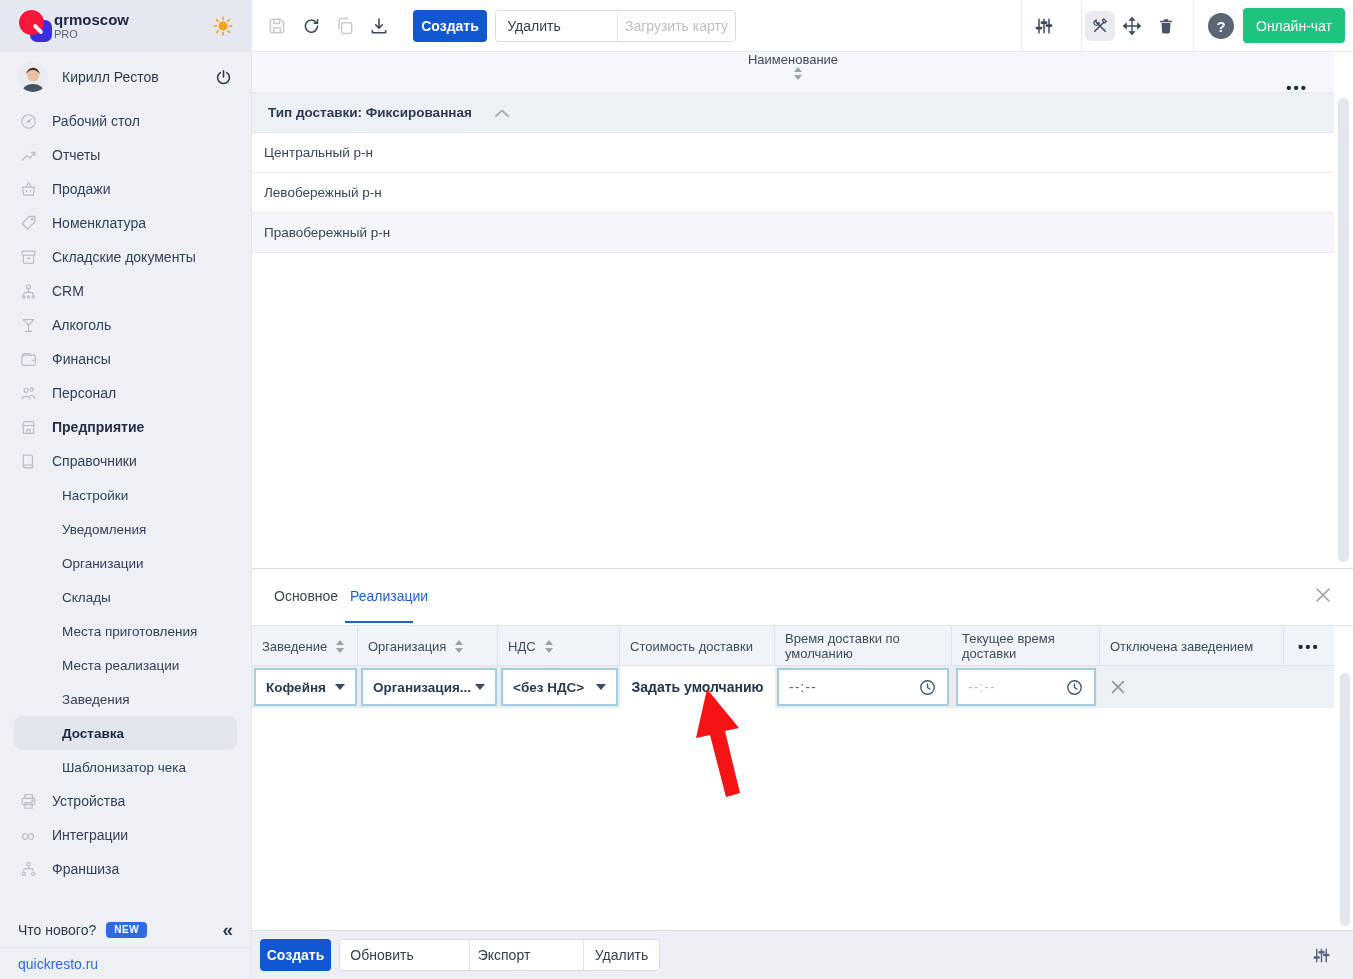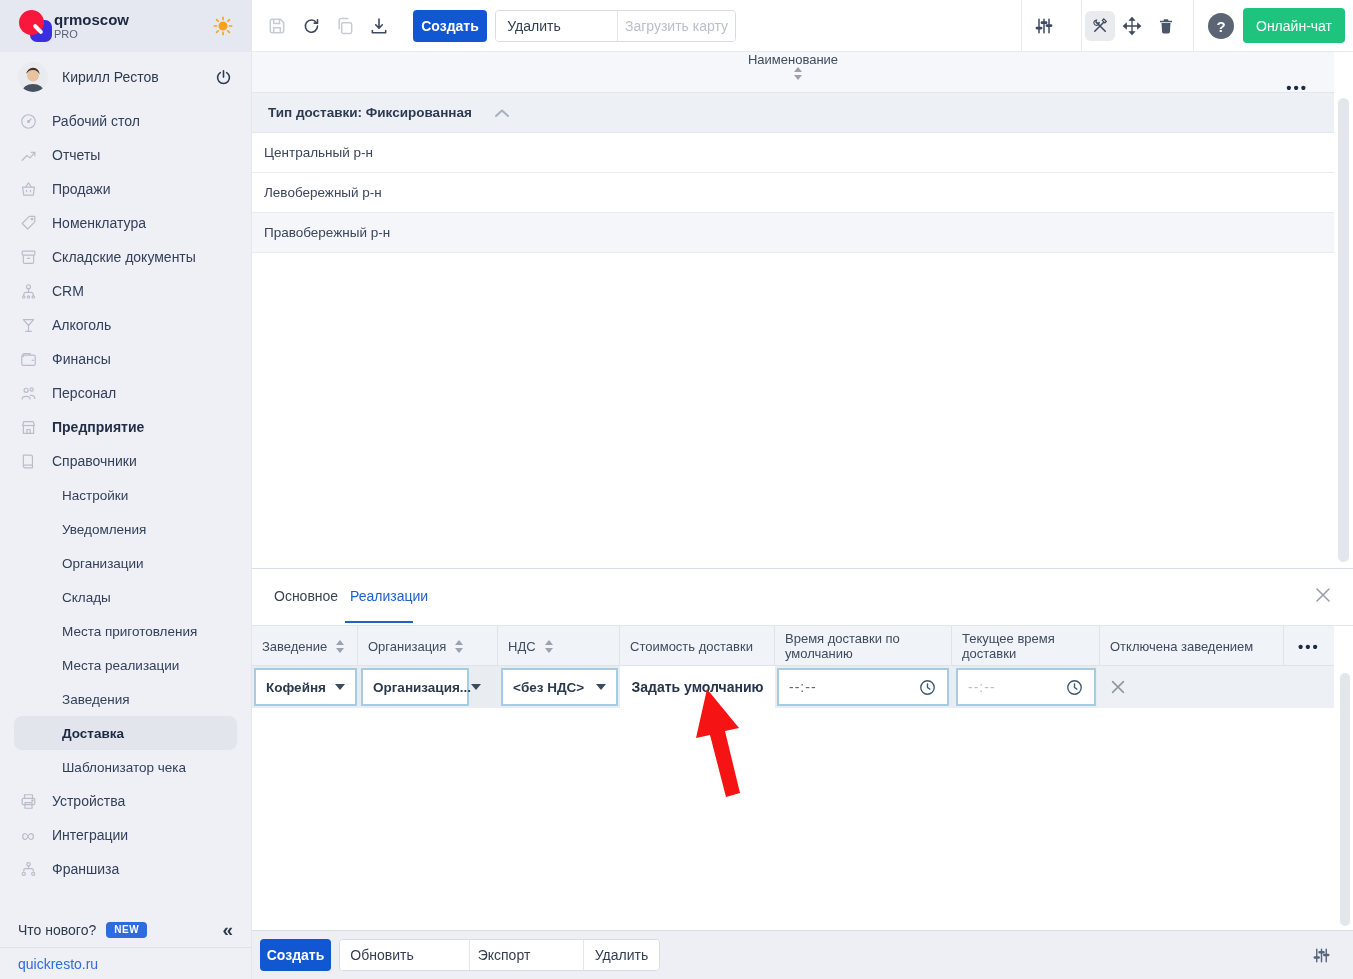--- a/index.html
+++ b/index.html
@@ -490,21 +490,21 @@
       <div class="dt-hcell noborder" style="left:1031px; width:51px; border-left:1px solid #e0e4ea; justify-content:center; padding-left:0">
         <span class="dots">•••</span>
       </div>
     </div>
 
     <div class="dt-row">
       <div class="cell-box" style="left:2px; width:103px">
         <span>Кофейня</span>
         <span class="caret"></span>
       </div>
-      <div class="cell-box" style="left:109px; width:108px">
+      <div class="cell-box" style="left:109px; width:136px">
         <span>Организация...</span>
         <span class="caret"></span>
       </div>
       <div class="cell-box" style="left:249px; width:117px">
         <span>&lt;без НДС&gt;</span>
         <span class="caret"></span>
       </div>
       <div class="set-cost">Задать умолчанию</div>
       <div class="cell-box" style="left:525px; width:172px; font-weight:normal">
         <span class="time-ph" style="color:#5f6a77">--:--</span>

